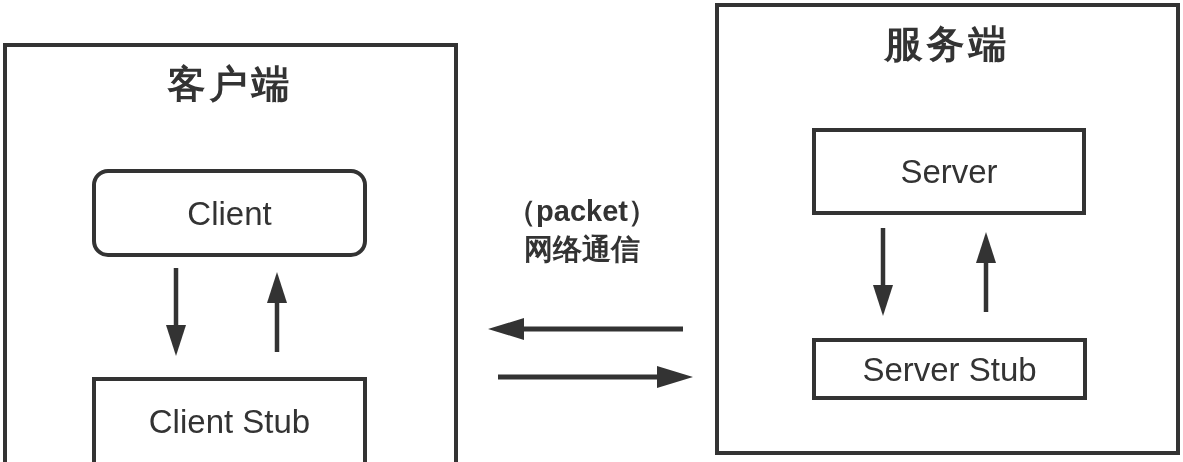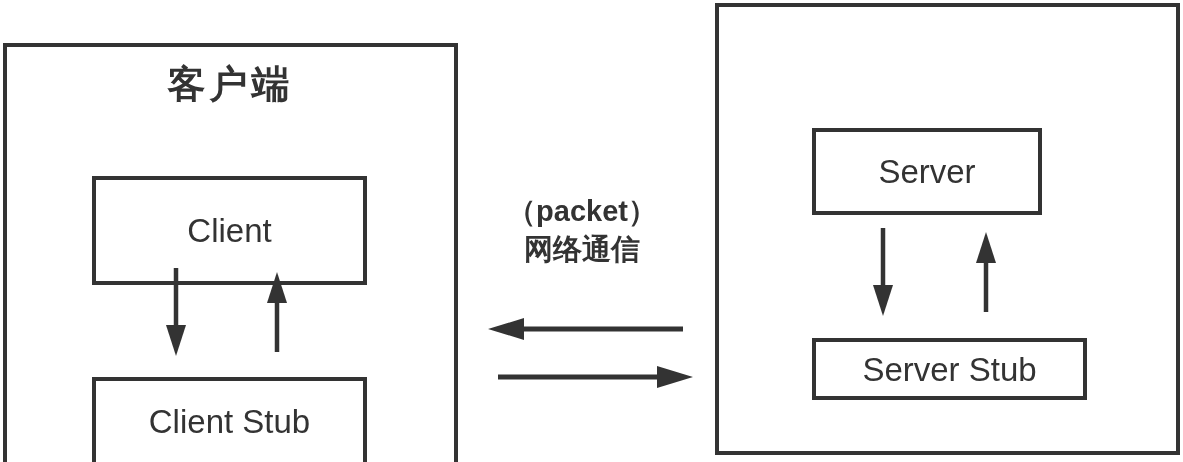--- a/index.html
+++ b/index.html
@@ -46,23 +46,23 @@
     display: flex;
     align-items: center;
     justify-content: center;
   }
   .node-label {
     font-size: 33px;
     line-height: 1;
     color: var(--text);
     white-space: nowrap;
   }
-  .box-client      { left: 85px;  top: 129px; width: 275px; height: 109px; }
+  .box-client      { left: 85px;  top: 122px; width: 275px; height: 88px; border-radius: 16px; }
   .box-client-stub { left: 85px;  top: 330px; width: 275px; height: 89px; }
-  .box-server      { left: 93px;  top: 121px; width: 230px; height: 87px; }
+  .box-server      { left: 93px;  top: 121px; width: 274px; height: 87px; }
   .box-server-stub { left: 93px;  top: 331px; width: 275px; height: 62px; }
   .arrow {
     position: absolute;
     color: var(--line);
     display: block;
   }
   .arrow svg { display: block; }
   .client-down { left: 156px; top: 221px; }
   .client-up   { left: 257px; top: 225px; }
   .server-down { left: 151px; top: 221px; }
@@ -123,20 +123,21 @@
     </svg>
   </span>
   <span class="arrow net-arrow-right">
     <svg width="197" height="26" viewBox="0 0 197 26" aria-hidden="true">
       <line x1="1" y1="13" x2="163" y2="13" stroke="currentColor" stroke-width="5"></line>
       <polygon points="196,13 160,2 160,24" fill="currentColor"></polygon>
     </svg>
   </span>
 
   <div class="panel panel-server">
+    <div class="panel-title">服务端</div>
 
     <div class="node-box box-server">
       <span class="node-label">Server</span>
     </div>
 
     <span class="arrow server-down">
       <svg width="26" height="88" viewBox="0 0 26 88" aria-hidden="true">
         <line x1="13" y1="0" x2="13" y2="60" stroke="currentColor" stroke-width="4.5"></line>
         <polygon points="13,88 3,57 23,57" fill="currentColor"></polygon>
       </svg>

